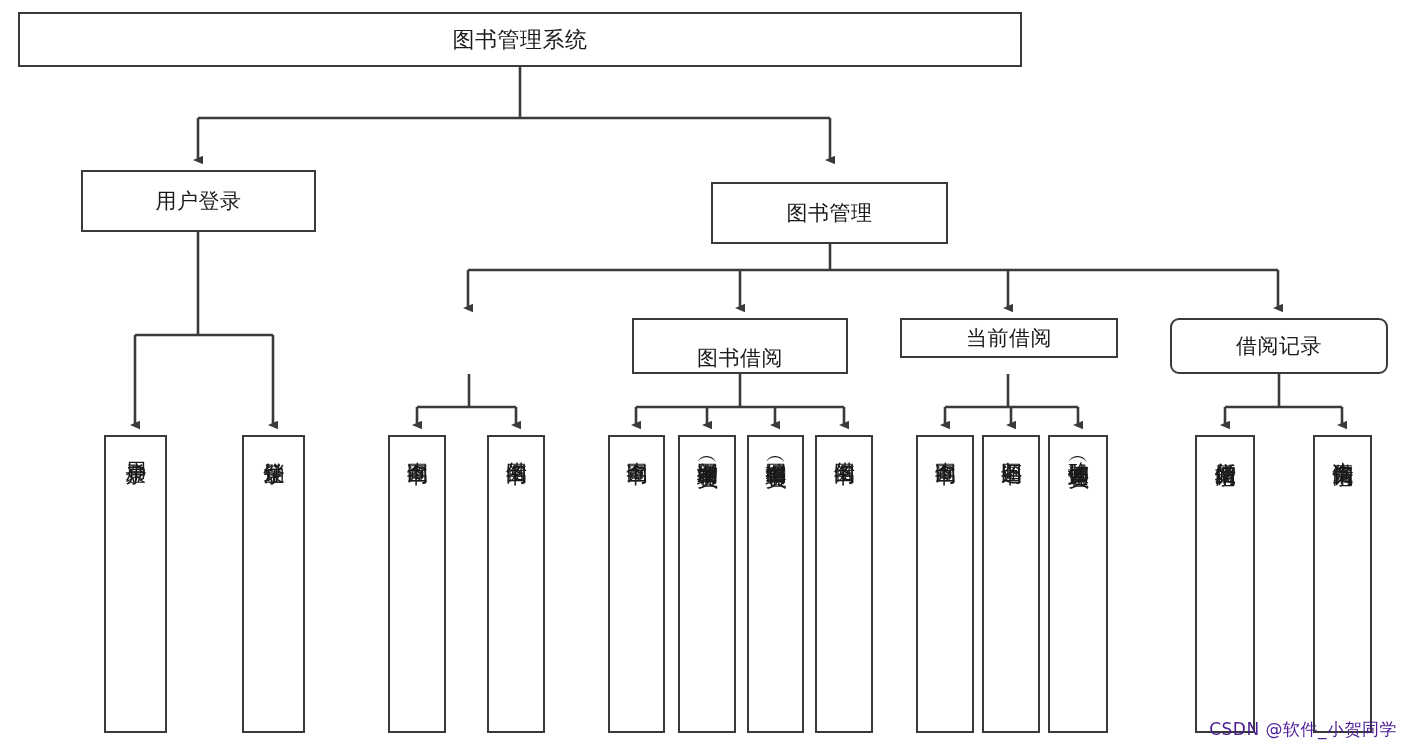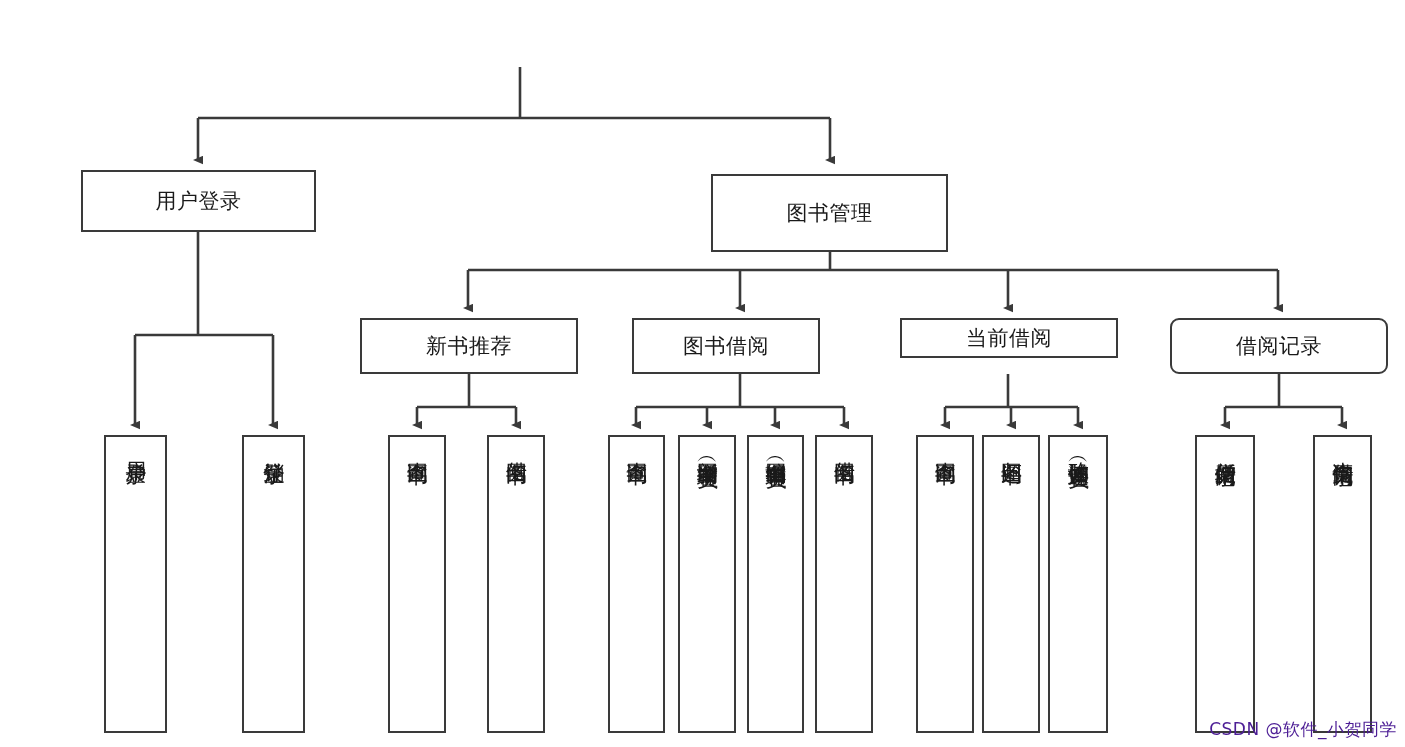--- a/index.html
+++ b/index.html
@@ -115,32 +115,32 @@
       <path d="M1011,407 L1011,425" marker-end="url(#arrow)"></path>
       <path d="M1078,407 L1078,425" marker-end="url(#arrow)"></path>
 
       <path d="M1279,374 L1279,407"></path>
       <path d="M1225,407 L1342,407"></path>
       <path d="M1225,407 L1225,425" marker-end="url(#arrow)"></path>
       <path d="M1342,407 L1342,425" marker-end="url(#arrow)"></path>
     </g>
   </svg>
 
+  <div class="node node-h node-root" style="left:18px; top:12px; width:1004px; height:55px;">
+    <span>图书管理系统</span>
+  </div>
 
   <div class="node node-h" style="left:81px; top:170px; width:235px; height:62px;">
     <span>用户登录</span>
   </div>
-  <div class="node node-h" style="left:711px; top:174px; width:237px; height:78px;">
+  <div class="node node-h" style="left:711px; top:182px; width:237px; height:62px;">
     <span>图书管理</span>
   </div>
 
-  <div class="node node-h" style="left:360px; top:318px; width:218px; height:56px;">
-    <span>新书推荐</span>
-  </div>
-  <div class="node node-h" style="left:632px; top:318px; width:188px; height:56px;">
+  <div class="node node-h" style="left:632px; top:318px; width:216px; height:56px;align-items:flex-end;">
     <span>图书借阅</span>
   </div>
   <div class="node node-h" style="left:900px; top:318px; width:218px; height:40px;">
     <span>当前借阅</span>
   </div>
   <div class="node node-h" style="left:1170px; top:318px; width:218px; height:56px;border-radius:9px;">
     <span>借阅记录</span>
   </div>
 
   <div class="node node-leaf" style="left:104px; top:435px; width:63px; height:298px;">

